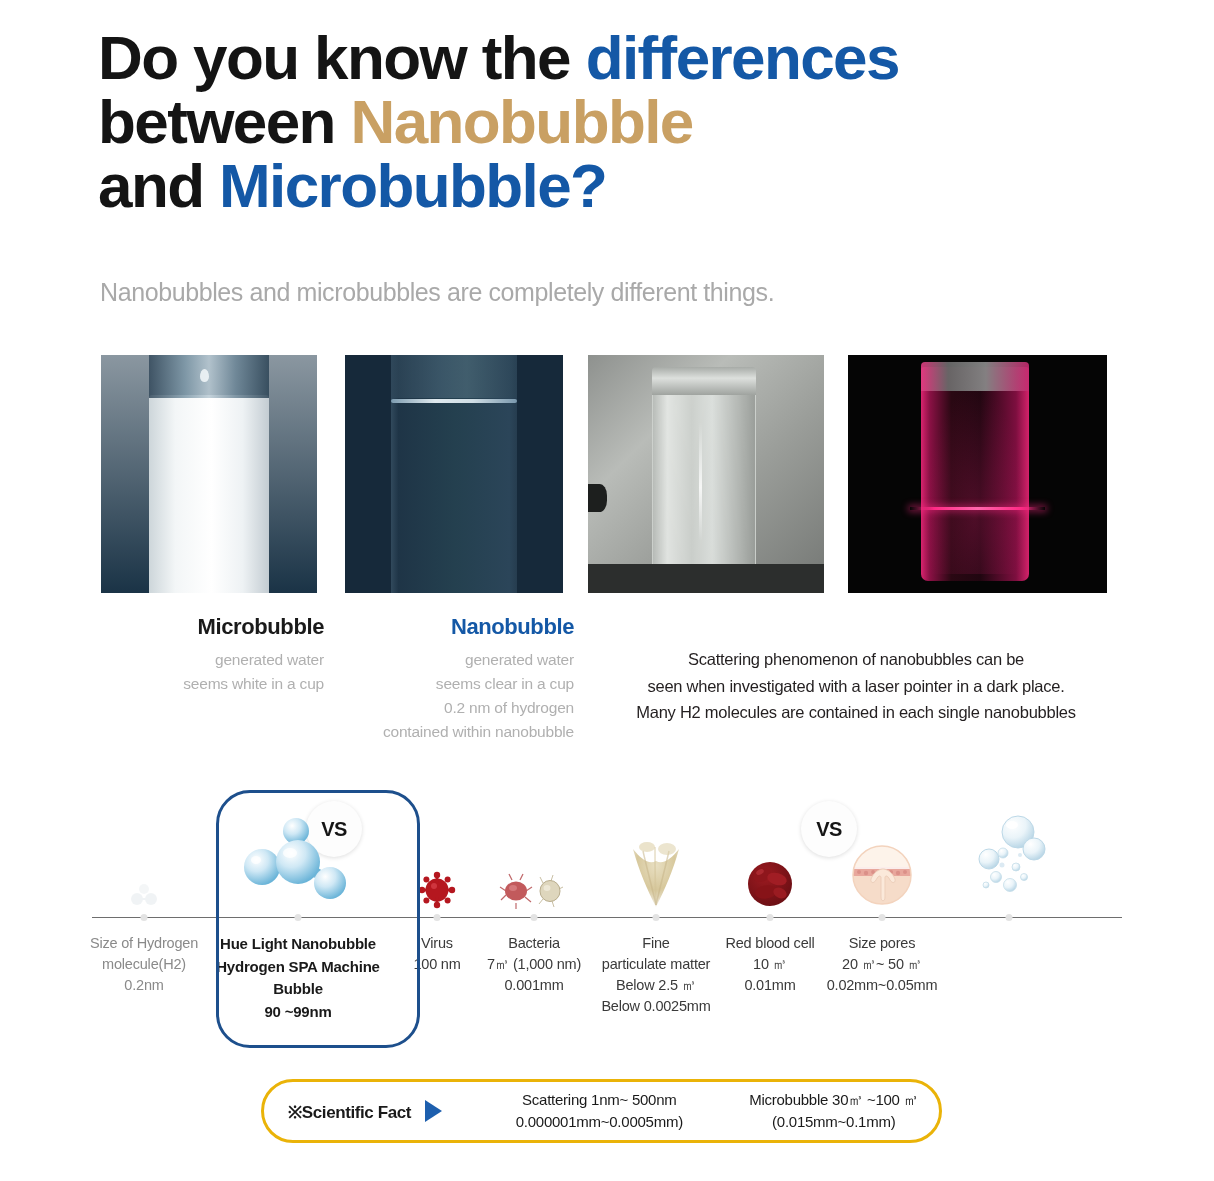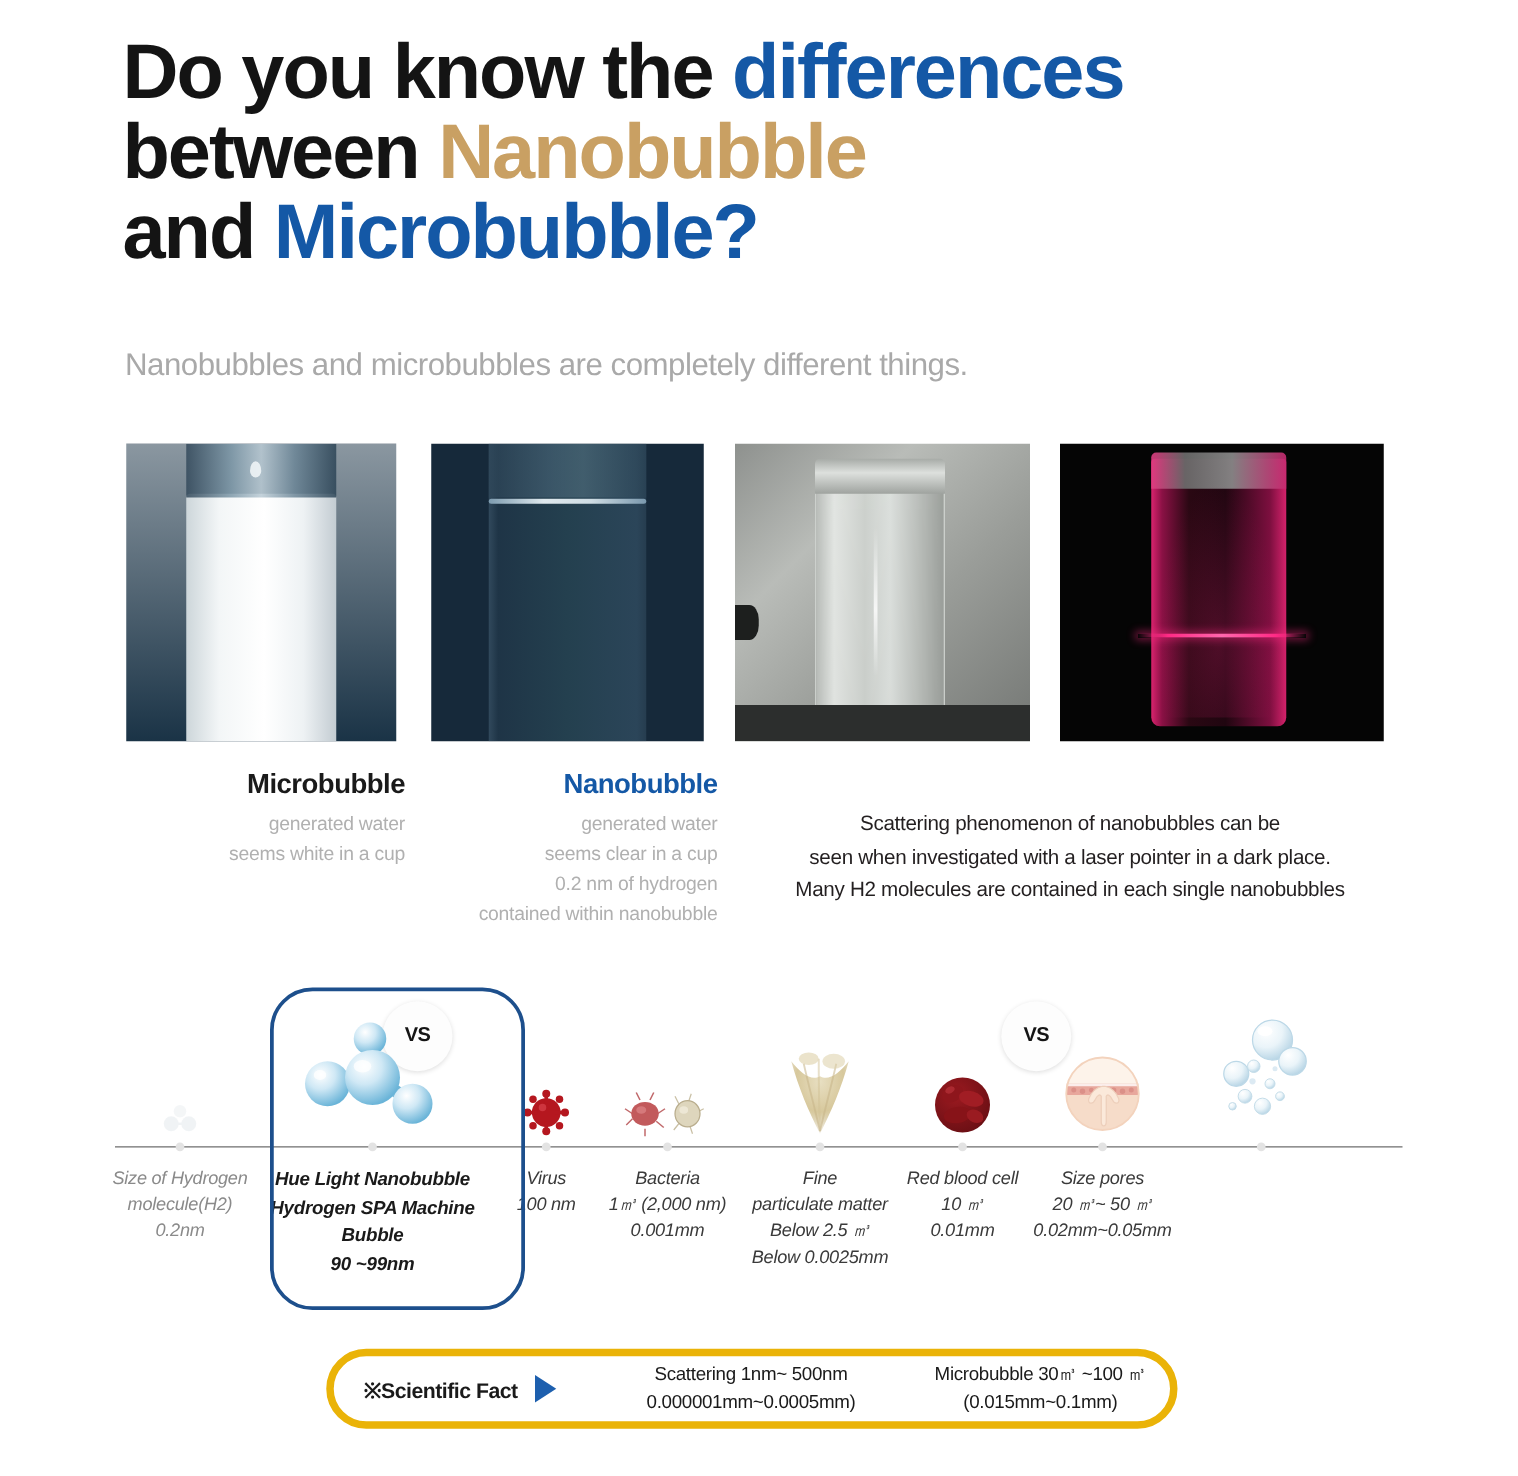--- a/index.html
+++ b/index.html
@@ -121,21 +121,21 @@
   }
   .p4 .glow {
     position:absolute; left: 30%; top: 12%; width: 38%; height: 80%;
     background: radial-gradient(ellipse at 50% 70%, #ff2a8533 0%, #ff2a8500 70%);
   }
 
   .vs {
     position: absolute; width: 56px; height: 56px; border-radius: 50%;
     background: #fdfdfd; box-shadow: 0 1px 4px #00000022;
     display: flex; align-items: center; justify-content: center;
-    font-size: 16px; font-weight: bold; color: #151515; letter-spacing: -0.5px;
+    font-size: 20px; font-weight: bold; color: #151515; letter-spacing: -0.5px;
     top: 446px;
   }
   .vs1 { left: 306px; }
   .vs2 { left: 801px; }
 
   
   .cap-block { position: absolute; text-align: right; }
   .cap-title { font-size: 22px; font-weight: bold; letter-spacing: -0.4px; margin-bottom: 8px; }
   .cap-title.micro { color: #1a1a1a; }
   .cap-title.nano  { color: #1458a6; }
@@ -153,21 +153,21 @@
   
   .scale-wrap { position: absolute; left: 0; top: 780px; width: 1214px; height: 280px; }
   .scale-line {
     position: absolute; left: 92px; top: 137px; width: 1030px; height: 1px;
     background: #6e6e6e;
   }
   .scale-items {
     position: absolute; left: 88px; top: 0; width: 1038px; height: 280px;
     display: flex; align-items: flex-start;
   }
-  .sitem { position: relative; text-align: center; font-style: italic; }
+  .sitem { position: relative; text-align: center; }
   .s0 { width: 112px; }
   .s1 { width: 196px; }
   .s2 { width: 82px; }
   .s3 { width: 112px; }
   .s4 { width: 132px; }
   .s5 { width: 96px; }
   .s6 { width: 128px; }
   .s7 { width: 126px; }
 
   .icon-slot {
@@ -192,21 +192,21 @@
   }
   .s1 .slabel { font-weight: bold; color: #1a1a1a; font-size: 15px; line-height: 1.5; }
 
   
   .ic { display: block; }
   .ic-h2 { opacity: .2; }
 
   
   .fact-box {
     position: absolute; left: 261px; top: 1079px; width: 681px; height: 64px;
-    border: 6px solid #eab308; border-radius: 32px;
+    border: 3px solid #eab308; border-radius: 32px;
     display: flex; align-items: center;
   }
   .fact-label {
     margin-left: 24px; font-size: 17px; font-weight: bold; color: #1a1a1a;
     letter-spacing: -0.4px; white-space: nowrap;
   }
   .fact-arrow {
     margin-left: 14px; width: 0; height: 0;
     border-left: 17px solid #1d5fae;
     border-top: 11px solid transparent; border-bottom: 11px solid transparent;
@@ -392,21 +392,21 @@
                 <line x1="45" y1="28" x2="41" y2="33"></line>
               <line x1="54" y1="30" x2="56" y2="36"></line>
             </g>
             <ellipse cx="52" cy="20" rx="10" ry="10.5" fill="#ded6bd" stroke="#b9ad8d" stroke-width="1"></ellipse>
             <ellipse cx="49" cy="17" rx="3.5" ry="3" fill="#f0ead9" opacity=".85"></ellipse>
           </svg>
         </div>
         <div class="tickdot"></div>
         <div class="slabel">
           <div>Bacteria</div>
-          <div>1㎥ (2,000 nm)</div>
+          <div>7㎥ (1,000 nm)</div>
           <div>0.001mm</div>
         </div>
       </div>
 
       <div class="sitem s4">
         <div class="icon-slot">
           <svg class="ic" width="78" height="76" viewBox="0 0 78 76">
             <defs>
               <radialGradient id="dust" cx="50%" cy="28%" r="70%">
                 <stop offset="0%" stop-color="#e8dfc2"></stop>

